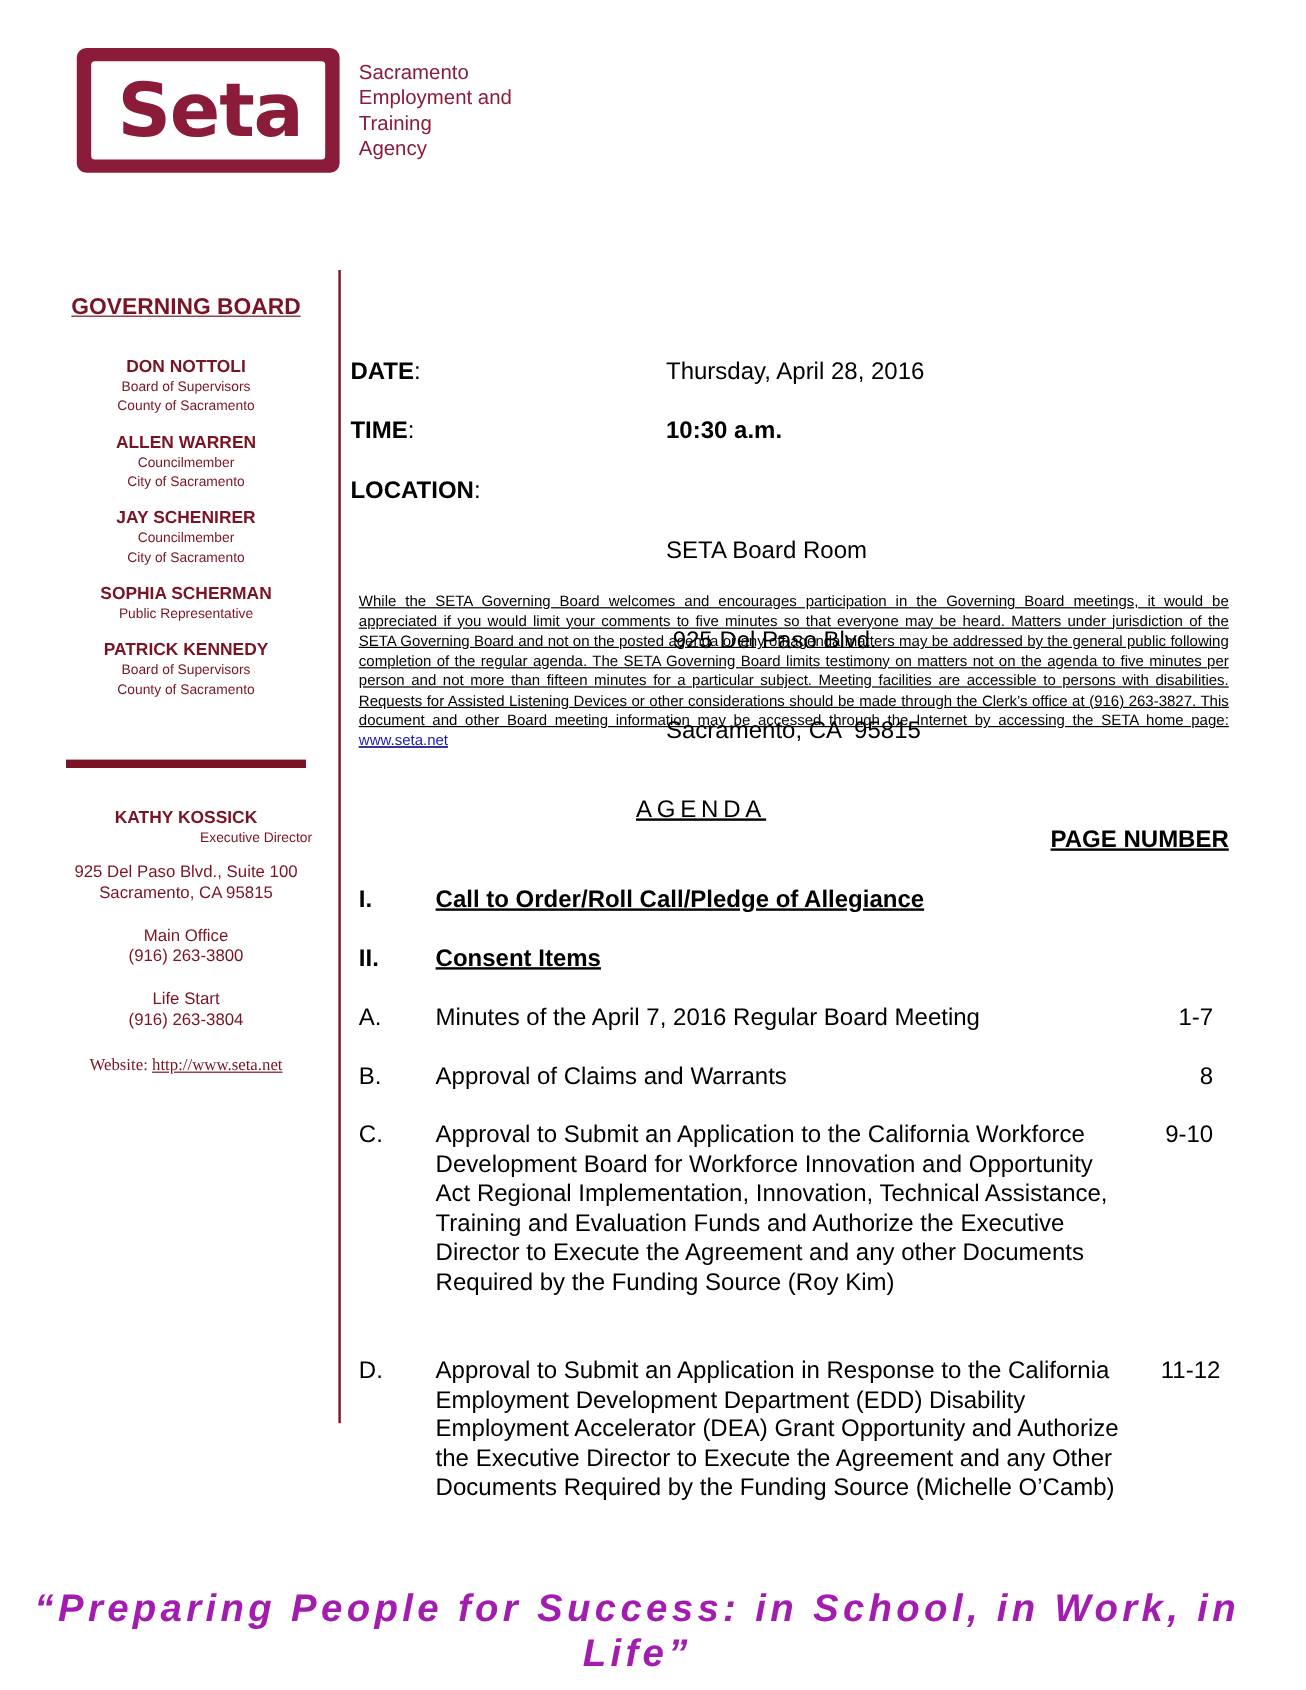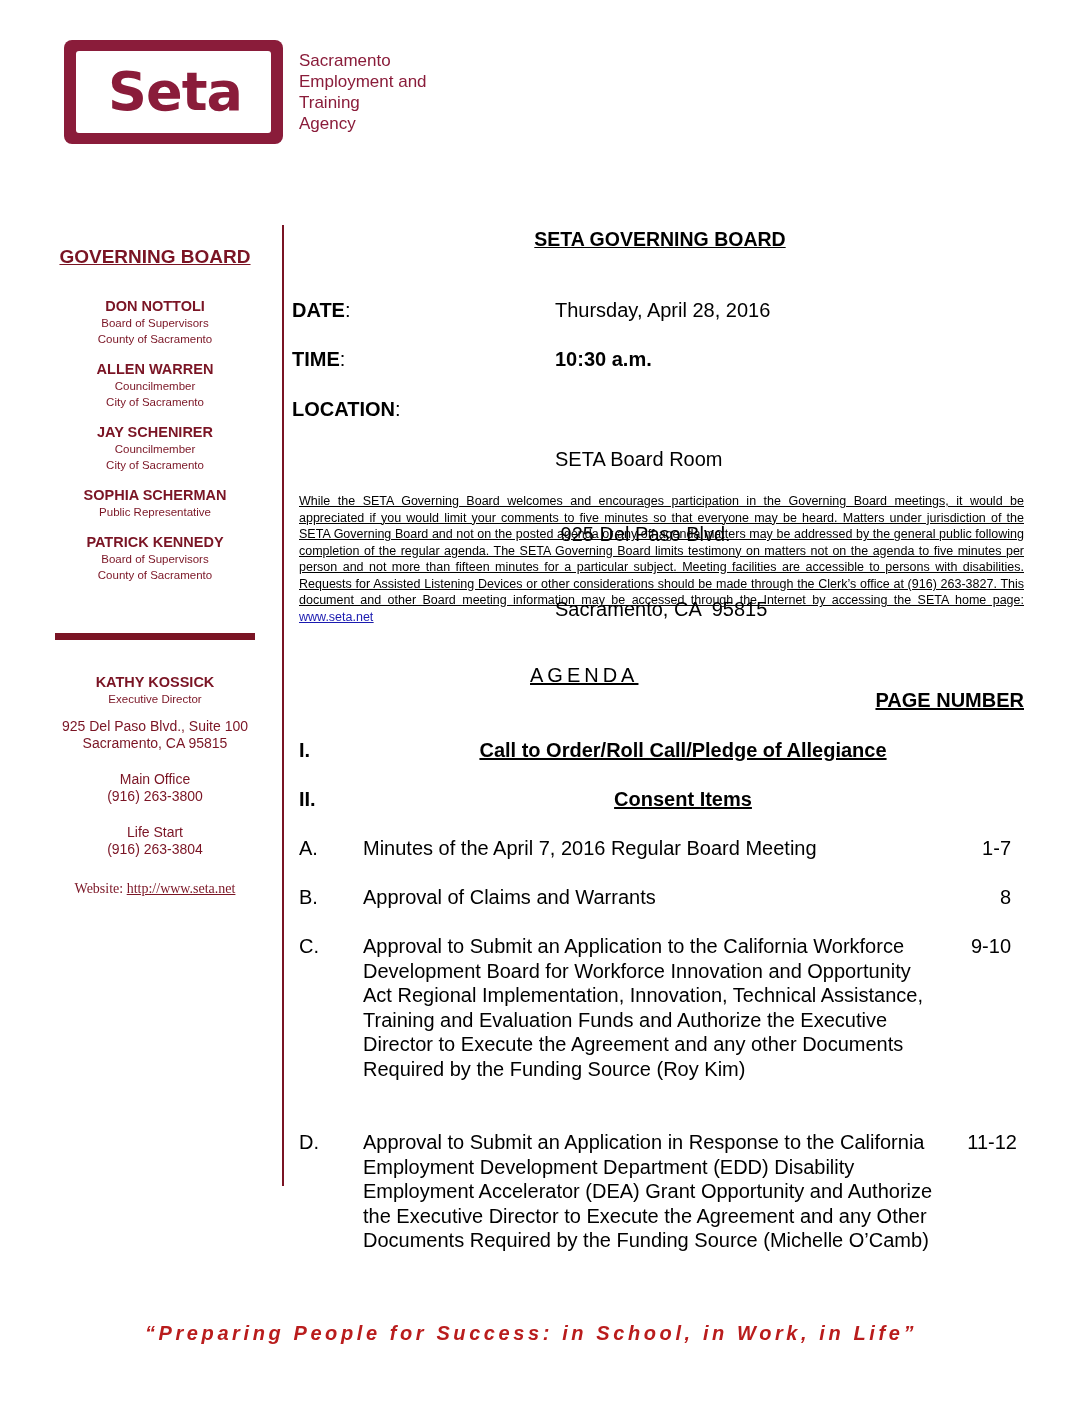--- a/index.html
+++ b/index.html
@@ -6,36 +6,36 @@
     body { width: 1088px; height: 1408px; position: relative; overflow: hidden;
            font-family: "Liberation Sans", sans-serif; color: #000; }
 
     
     #logo { position: absolute; left: 64px; top: 40px; width: 219px; height: 104px; }
     #logo-box { position: absolute; left: 0; top: 0; width: 219px; height: 104px;
                 background: #8a1c3a; border-radius: 8px; }
     #logo-inner { position: absolute; left: 12px; top: 11px; width: 195px; height: 82px;
                   background: #fff; border-radius: 3px; }
     #logo-word { position: absolute; left: 14px; top: 4px; width: 170px; text-align: center;
-                 font-family: "DejaVu Sans", sans-serif; font-weight: bold; font-size: 54px;
+                 font-family: "DejaVu Sans", sans-serif; font-weight: bold; font-size: 62px;
                  line-height: 74px; color: #8a1c3a; letter-spacing: -1px; }
     #logo-text { position: absolute; left: 299px; top: 50px; font-size: 17px; line-height: 21px;
                  color: #8a1c3a; }
     #logo-text div { white-space: nowrap; }
 
     
     #sidebar { position: absolute; left: 50px; top: 246px; width: 210px; text-align: center; color: #7a1424; }
     .sb-title { font-weight: bold; font-size: 19px; text-decoration: underline; margin-bottom: 30px; }
     .member { margin-bottom: 14px; }
     .member-name { font-weight: bold; font-size: 14.5px; line-height: 17px; }
     .member-line { font-size: 11.5px; line-height: 16px; }
     #sb-rule { position: absolute; left: 55px; top: 633px; width: 200px; height: 7px; background: #7a1424; }
     #director { position: absolute; left: 50px; top: 674px; width: 210px; text-align: center; color: #7a1424; }
     .dir-name { font-weight: bold; font-size: 14.5px; line-height: 17px; }
-    .dir-title { font-size: 11.5px; line-height: 16px; margin-bottom: 11px; }
+    .dir-title { font-size: 11.5px; line-height: 16px; margin-bottom: 11px; text-align: right; }
     .contact-line { font-size: 14px; line-height: 16.5px; }
     .contact-block { margin-bottom: 20px; }
     .website { font-family: Liberation Serif, serif; font-size: 14px; margin-top: 24px; }
     .website a { color: #7a1424; text-decoration: underline; }
 
     #vrule { position: absolute; left: 282px; top: 225px; width: 2px; height: 961px; background: #7a1424; }
 
     
     #meeting-title { position: absolute; left: 470px; top: 227px; width: 380px; text-align: center;
                      font-weight: bold; font-size: 19.5px; line-height: 24px; text-decoration: underline; }
@@ -52,24 +52,24 @@
     
     #agenda-title { position: absolute; left: 530px; top: 664px; width: 204px; text-align: left;
                     font-weight: normal; font-size: 20px; text-decoration: underline; letter-spacing: 4px; }
     #page-number-hdr { position: absolute; right: 64px; top: 689px; font-weight: bold; font-size: 20px;
                        text-decoration: underline; }
     .agenda-item { position: absolute; left: 299px; width: 730px; font-size: 20px; line-height: 24.6px; }
     .agenda-num { position: absolute; left: 0; top: 0; }
     .agenda-text { position: absolute; left: 64px; top: 0; width: 580px; }
     .agenda-page { position: absolute; right: 18px; top: 0; text-align: right; }
     .agenda-item.heading .agenda-num, .agenda-item.heading .agenda-text { font-weight: bold; }
-    .agenda-item.heading .agenda-text { text-decoration: underline; width: 640px; text-align: center; }
+    .agenda-item.heading .agenda-text { text-decoration: underline; width: 640px; }
 
     #tagline { position: absolute; left: 0; top: 1322px; width: 1062px; text-align: center;
-               font-weight: bold; font-style: italic; font-size: 20px; letter-spacing: 3.6px; color: #b91c1c; }
+               font-weight: bold; font-style: italic; font-size: 32px; letter-spacing: 3.6px; color: #a21caf; }
   </style>
 </head>
 <body>
 
 <div id="logo">
   <div id="logo-box"></div>
   <div id="logo-inner">
     <div id="logo-word">Seta</div>
   </div>
 </div>
@@ -127,21 +127,20 @@
     <div class="contact-line">(916) 263-3804</div>
   </div>
   <div class="website">
     <span>Website: </span><a>http://www.seta.net</a>
   </div>
 </div>
 
 <div id="vrule"></div>
 
 <div id="meeting-title">
-  <div>SETA GOVERNING BOARD</div>
 </div>
 
 <div class="info-row" style="left:0; top:298px; width:900px;">
   <div class="info-label" style="left:292px;"><span>DATE</span><span class="colon">:</span></div>
   <div class="info-value">Thursday, April 28, 2016</div>
 </div>
 
 <div class="info-row" style="left:0; top:347px; width:900px;">
   <div class="info-label" style="left:292px;"><span>TIME</span><span class="colon">:</span></div>
   <div class="info-value" style="font-weight:bold;">10:30 a.m.</div>

